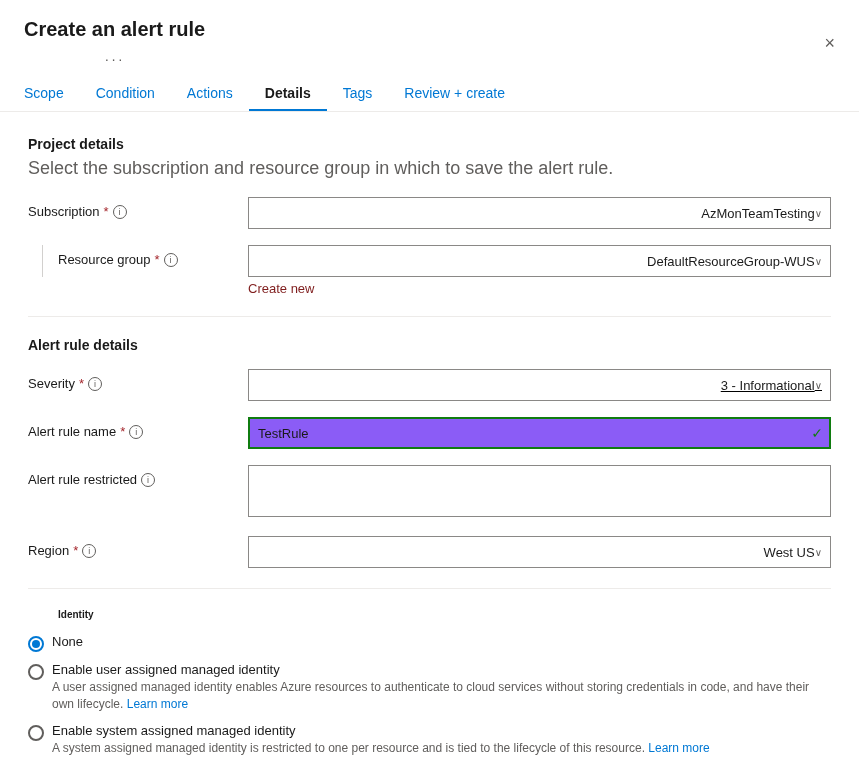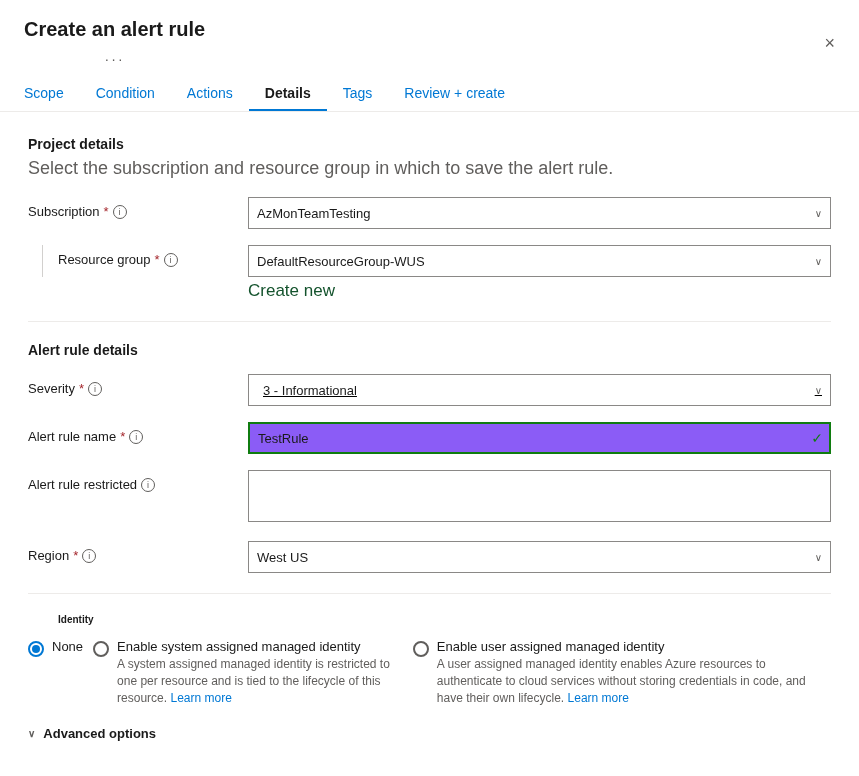--- a/index.html
+++ b/index.html
@@ -122,21 +122,21 @@
     .select-box {
       width: 100%;
       height: 32px;
       border: 1px solid #8a8886;
       padding: 0 8px;
       font-size: 13px;
       color: #1a1a1a;
       background: #fff;
       display: flex;
       align-items: center;
-      justify-content: space-between;
+      justify-content: flex-end;
       cursor: pointer;
       position: relative;
     }
     .select-box .chevron {
       font-size: 10px;
       color: #605e5c;
     }
     .input-box {
       width: 100%;
       height: 32px;
@@ -166,23 +166,23 @@
       height: 52px;
       border: 1px solid #8a8886;
       padding: 6px 8px;
       font-size: 13px;
       color: #1a1a1a;
       background: #fff;
       resize: none;
       font-family: inherit;
     }
     .create-new-link {
-      color: #14532d;
+      color: #7f1d1d;
       text-decoration: none;
-      font-size: 17px;
+      font-size: 13px;
       cursor: pointer;
       display: block;
       margin-top: 4px;
     }
     .sub-group {
       display: flex;
       align-items: flex-start;
       margin-bottom: 16px;
     }
     .sub-indent {
@@ -225,21 +225,21 @@
     }
     .identity-title {
       font-size: 10px;
       font-weight: 700;
       color: #1a1a1a;
       margin-bottom: 14px;
       margin-left: 30px;
     }
     .radio-group {
       display: flex;
-      flex-direction: row;
+      flex-direction: column;
       gap: 10px;
     }
     .radio-item {
       display: flex;
       align-items: flex-start;
       gap: 8px;
     }
     .radio-circle {
       width: 16px;
       height: 16px;
@@ -422,39 +422,39 @@
         <div class="radio-item">
           <div class="radio-circle selected"></div>
           <div>
             <div class="radio-label">None</div>
           </div>
         </div>
 
         <div class="radio-item">
           <div class="radio-circle"></div>
           <div>
+            <div class="radio-label">Enable user assigned managed identity</div>
+            <div class="radio-desc">
+              <span>A user assigned managed identity enables Azure resources to authenticate to cloud services without storing credentials in code, and have their own lifecycle.</span>
+              <span class="link"> Learn more</span>
+            </div>
+          </div>
+        </div>
+
+        <div class="radio-item">
+          <div class="radio-circle"></div>
+          <div>
             <div class="radio-label">Enable system assigned managed identity</div>
             <div class="radio-desc">
               <span>A system assigned managed identity is restricted to one per resource and is tied to the lifecycle of this resource.</span>
               <span class="link"> Learn more</span>
             </div>
           </div>
         </div>
 
-        <div class="radio-item">
-          <div class="radio-circle"></div>
-          <div>
-            <div class="radio-label">Enable user assigned managed identity</div>
-            <div class="radio-desc">
-              <span>A user assigned managed identity enables Azure resources to authenticate to cloud services without storing credentials in code, and have their own lifecycle.</span>
-              <span class="link"> Learn more</span>
-            </div>
-          </div>
-        </div>
-
       </div>
     </div>
 
     <div class="advanced-options">
       <span class="chevron-down">∨</span>
       <span>Advanced options</span>
     </div>
 
   </div>
 </div>

